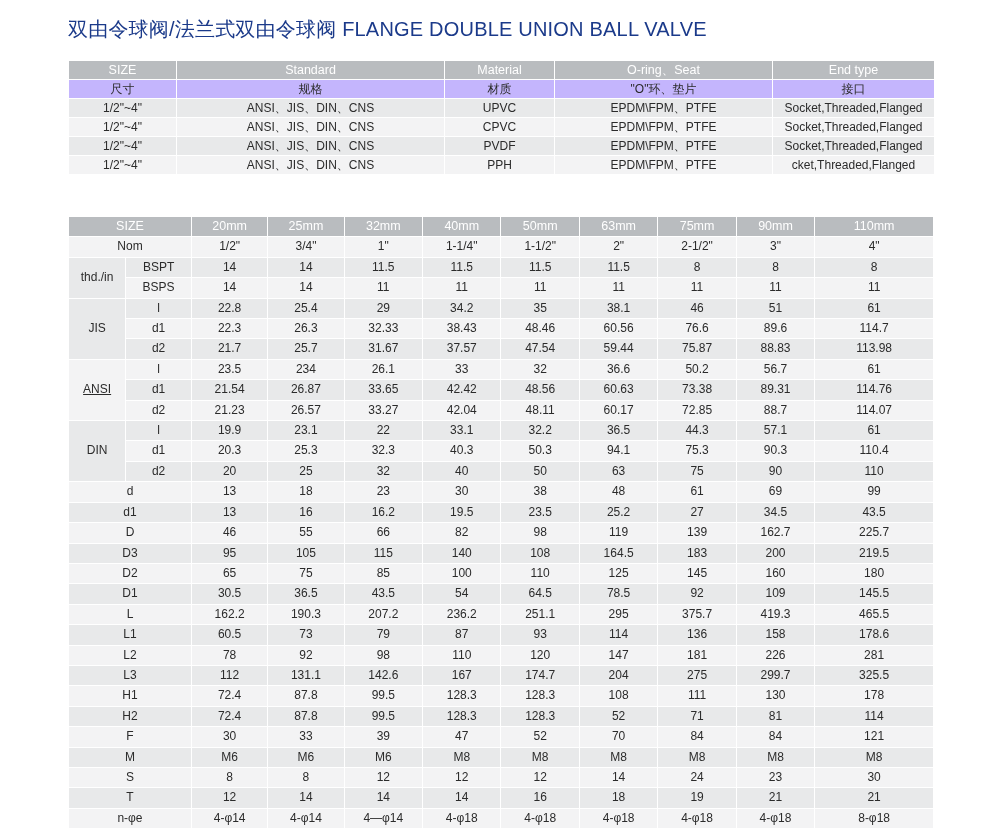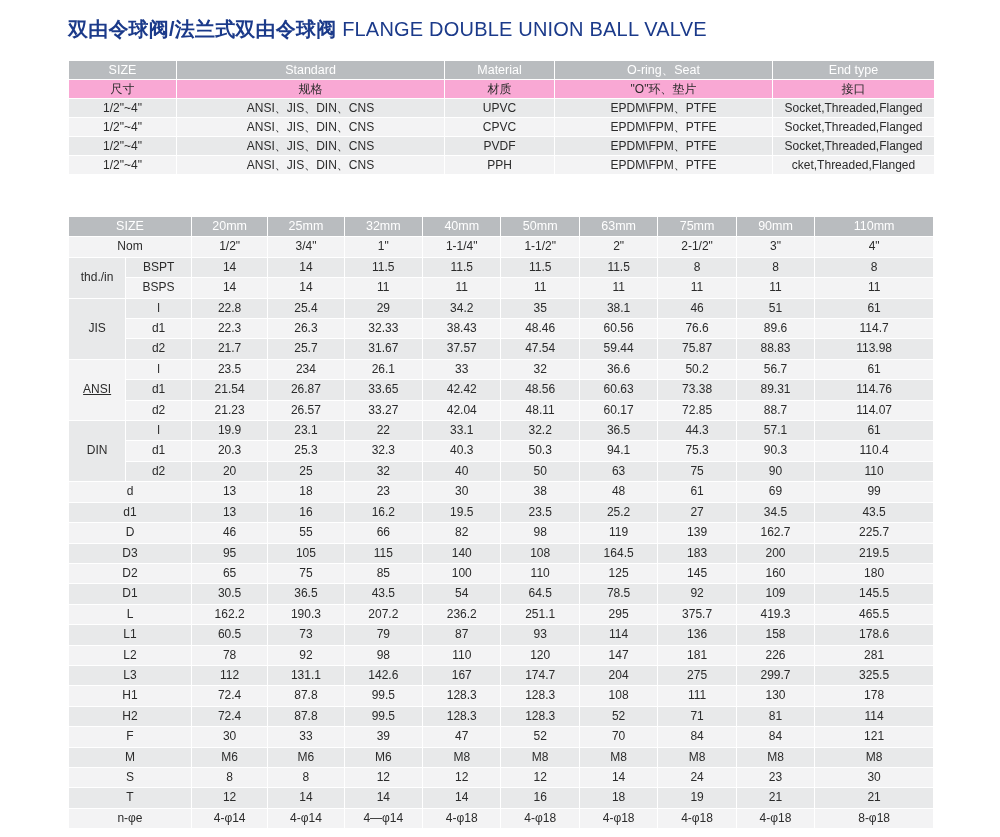--- a/index.html
+++ b/index.html
@@ -18,21 +18,21 @@
   .page-title {
     position: absolute;
     left: 68px;
     top: 16px;
     font-size: 20px;
     color: #1b3a8a;
     font-weight: bold;
     letter-spacing: 0.2px;
     white-space: nowrap;
   }
-  .title-cn { font-weight: bold; }
+  .title-cn { font-weight: normal; }
   .title-en { font-weight: normal; }
 
   table {
     border-collapse: collapse;
     table-layout: fixed;
   }
   td, th {
     font-weight: normal;
     text-align: center;
     vertical-align: middle;
@@ -50,21 +50,21 @@
     width: 866px;
   }
   #table1 td { height: 19px; }
   #table1 .hdr {
     background: #b9bcbf;
     color: #ffffff;
     font-size: 12.5px;
     height: 19px;
   }
   #table1 .sub {
-    background: #f9a8d4;
+    background: #c4b5fd;
     height: 19px;
   }
   #table1 .row-a { background: #e8e9ea; }
   #table1 .row-b { background: #f3f3f4; }
 
   
   #table2 {
     position: absolute;
     left: 68px;
     top: 216px;

